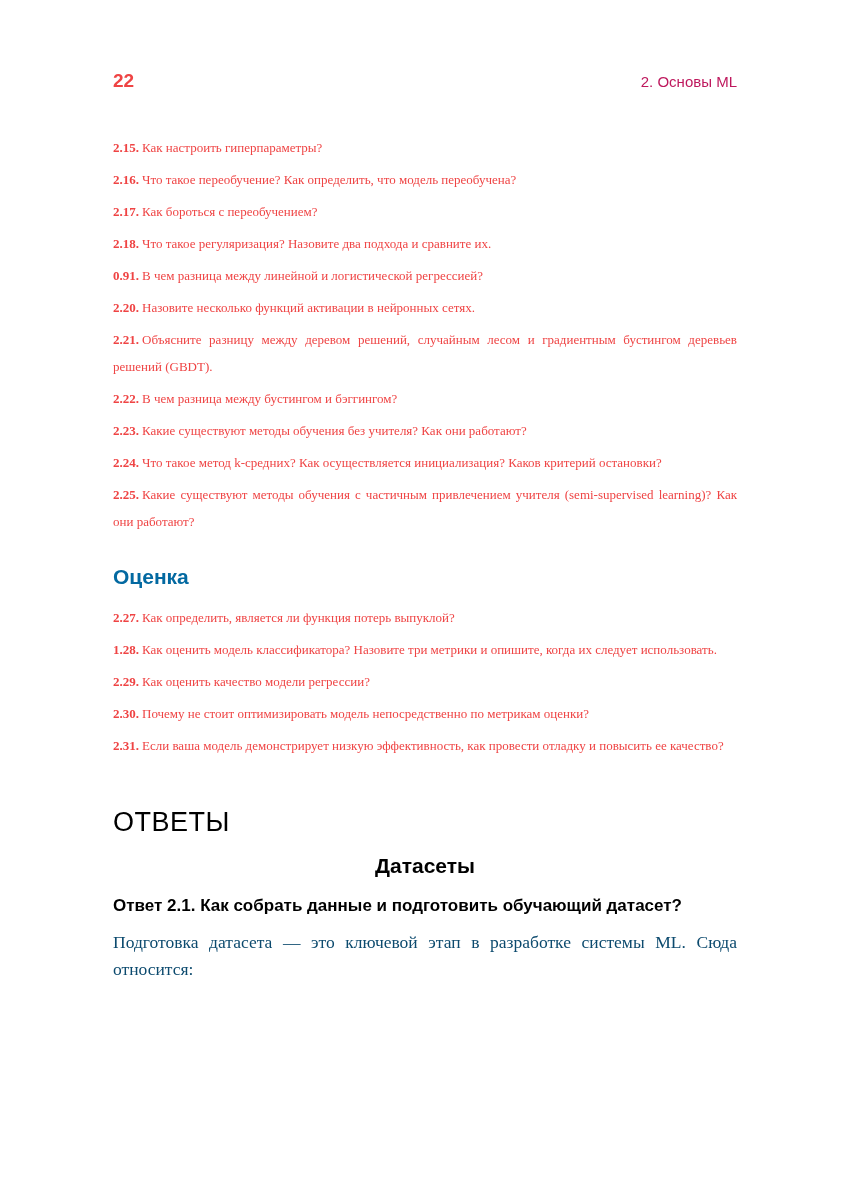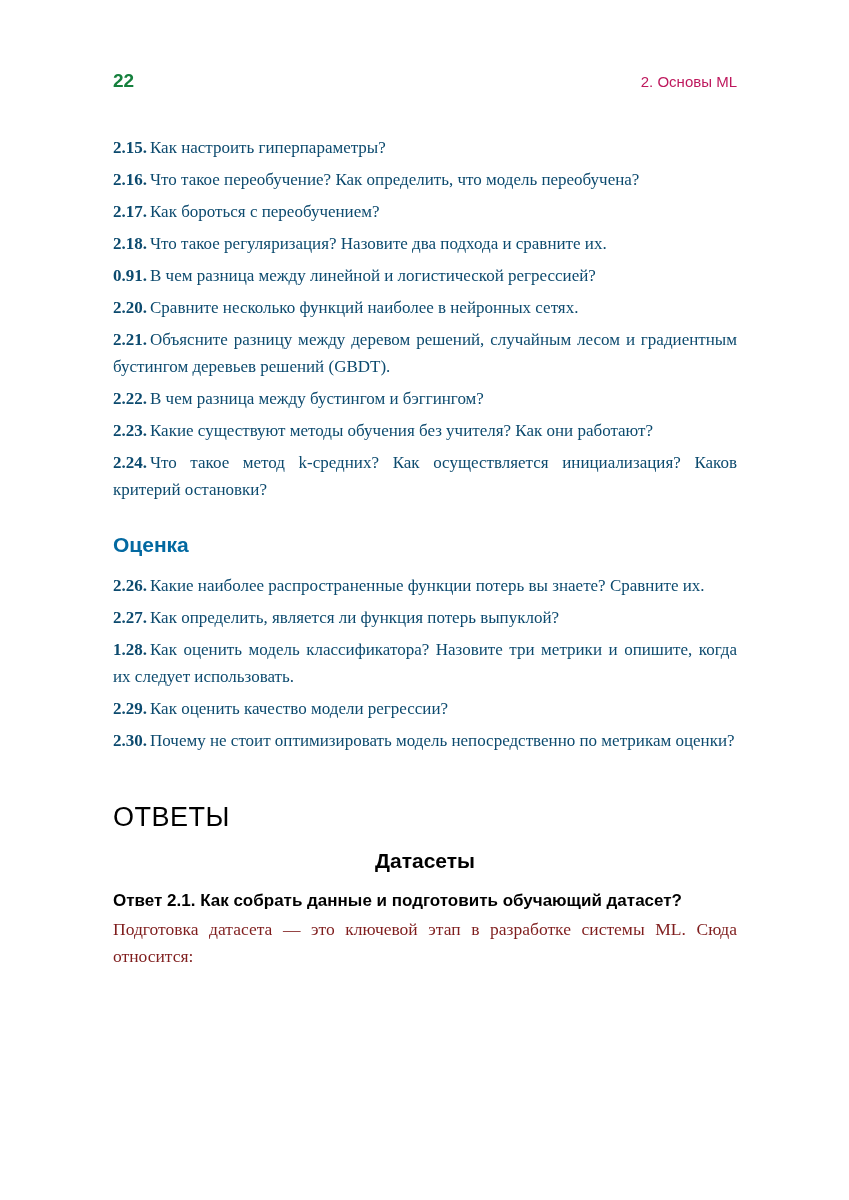--- a/index.html
+++ b/index.html
@@ -23,32 +23,32 @@
   .running-head {
     display: flex;
     justify-content: space-between;
     align-items: baseline;
     font-family: "Liberation Sans", sans-serif;
     margin-bottom: 42px;
   }
   .page-number {
     font-weight: bold;
     font-size: 19px;
-    color: #15803d;
+    color: #ef4444;
   }
   .running-title {
     font-size: 15px;
     color: #be185d;
   }
   p.q {
-    font-size: 17px;
+    font-size: 13px;
     line-height: 27px;
     text-align: justify;
     margin: 0 0 5px 0;
-    color: #0c4a6e;
+    color: #ef4444;
   }
   p.q .qnum {
     font-weight: bold;
     margin-right: 3px;
   }
   h2.section-title {
     font-family: "Liberation Sans", sans-serif;
     font-size: 21px;
     font-weight: bold;
     color: #0369a1;
@@ -68,61 +68,62 @@
     font-weight: bold;
     color: #000000;
     margin: 0 0 18px 0;
     text-align: center;
   }
   h4.answer-heading {
     font-family: "Liberation Sans", sans-serif;
     font-size: 17px;
     font-weight: bold;
     color: #000000;
-    margin: 0 0 5px 0;
+    margin: 0 0 13px 0;
   }
   p.body-par {
     font-size: 17.5px;
     line-height: 27px;
     text-align: justify;
     margin: 0;
-    color: #7f1d1d;
+    color: #0c4a6e;
   }
 </style>
 </head>
 <body>
 
 <div class="page">
 
   <div class="running-head">
     <span class="page-number">22</span>
     <span class="running-title">2. Основы ML</span>
   </div>
 
   <div>
     <p class="q"><span class="qnum">2.15.</span><span>Как настроить гиперпараметры?</span></p>
     <p class="q"><span class="qnum">2.16.</span><span>Что такое переобучение? Как определить, что модель переобучена?</span></p>
     <p class="q"><span class="qnum">2.17.</span><span>Как бороться с переобучением?</span></p>
     <p class="q"><span class="qnum">2.18.</span><span>Что такое регуляризация? Назовите два подхода и сравните их.</span></p>
     <p class="q"><span class="qnum">0.91.</span><span>В чем разница между линейной и логистической регрессией?</span></p>
-    <p class="q"><span class="qnum">2.20.</span><span>Сравните несколько функций наиболее в нейронных сетях.</span></p>
+    <p class="q"><span class="qnum">2.20.</span><span>Назовите несколько функций активации в нейронных сетях.</span></p>
     <p class="q"><span class="qnum">2.21.</span><span>Объясните разницу между деревом решений, случайным лесом и градиентным бустингом деревьев решений (GBDT).</span></p>
     <p class="q"><span class="qnum">2.22.</span><span>В чем разница между бустингом и бэггингом?</span></p>
     <p class="q"><span class="qnum">2.23.</span><span>Какие существуют методы обучения без учителя? Как они работают?</span></p>
     <p class="q"><span class="qnum">2.24.</span><span>Что такое метод k-средних? Как осуществляется инициализация? Каков критерий остановки?</span></p>
+    <p class="q"><span class="qnum">2.25.</span><span>Какие существуют методы обучения с частичным привлечением учителя (semi-supervised learning)? Как они работают?</span></p>
   </div>
 
   <h2 class="section-title">Оценка</h2>
 
   <div>
-    <p class="q"><span class="qnum">2.26.</span><span>Какие наиболее распространенные функции потерь вы знаете? Сравните их.</span></p>
     <p class="q"><span class="qnum">2.27.</span><span>Как определить, является ли функция потерь выпуклой?</span></p>
     <p class="q"><span class="qnum">1.28.</span><span>Как оценить модель классификатора? Назовите три метрики и опишите, когда их следует использовать.</span></p>
     <p class="q"><span class="qnum">2.29.</span><span>Как оценить качество модели регрессии?</span></p>
     <p class="q"><span class="qnum">2.30.</span><span>Почему не стоит оптимизировать модель непосредственно по метрикам оценки?</span></p>
+    <p class="q"><span class="qnum">2.31.</span><span>Если ваша модель демонстрирует низкую эффективность, как провести отладку и повысить ее качество?</span></p>
   </div>
 
   <h1 class="answers-title">ОТВЕТЫ</h1>
 
   <h3 class="subsection-title">Датасеты</h3>
 
   <h4 class="answer-heading">Ответ 2.1. Как собрать данные и подготовить обучающий датасет?</h4>
 
   <p class="body-par">Подготовка датасета — это ключевой этап в разработке системы ML. Сюда относится:</p>
 

